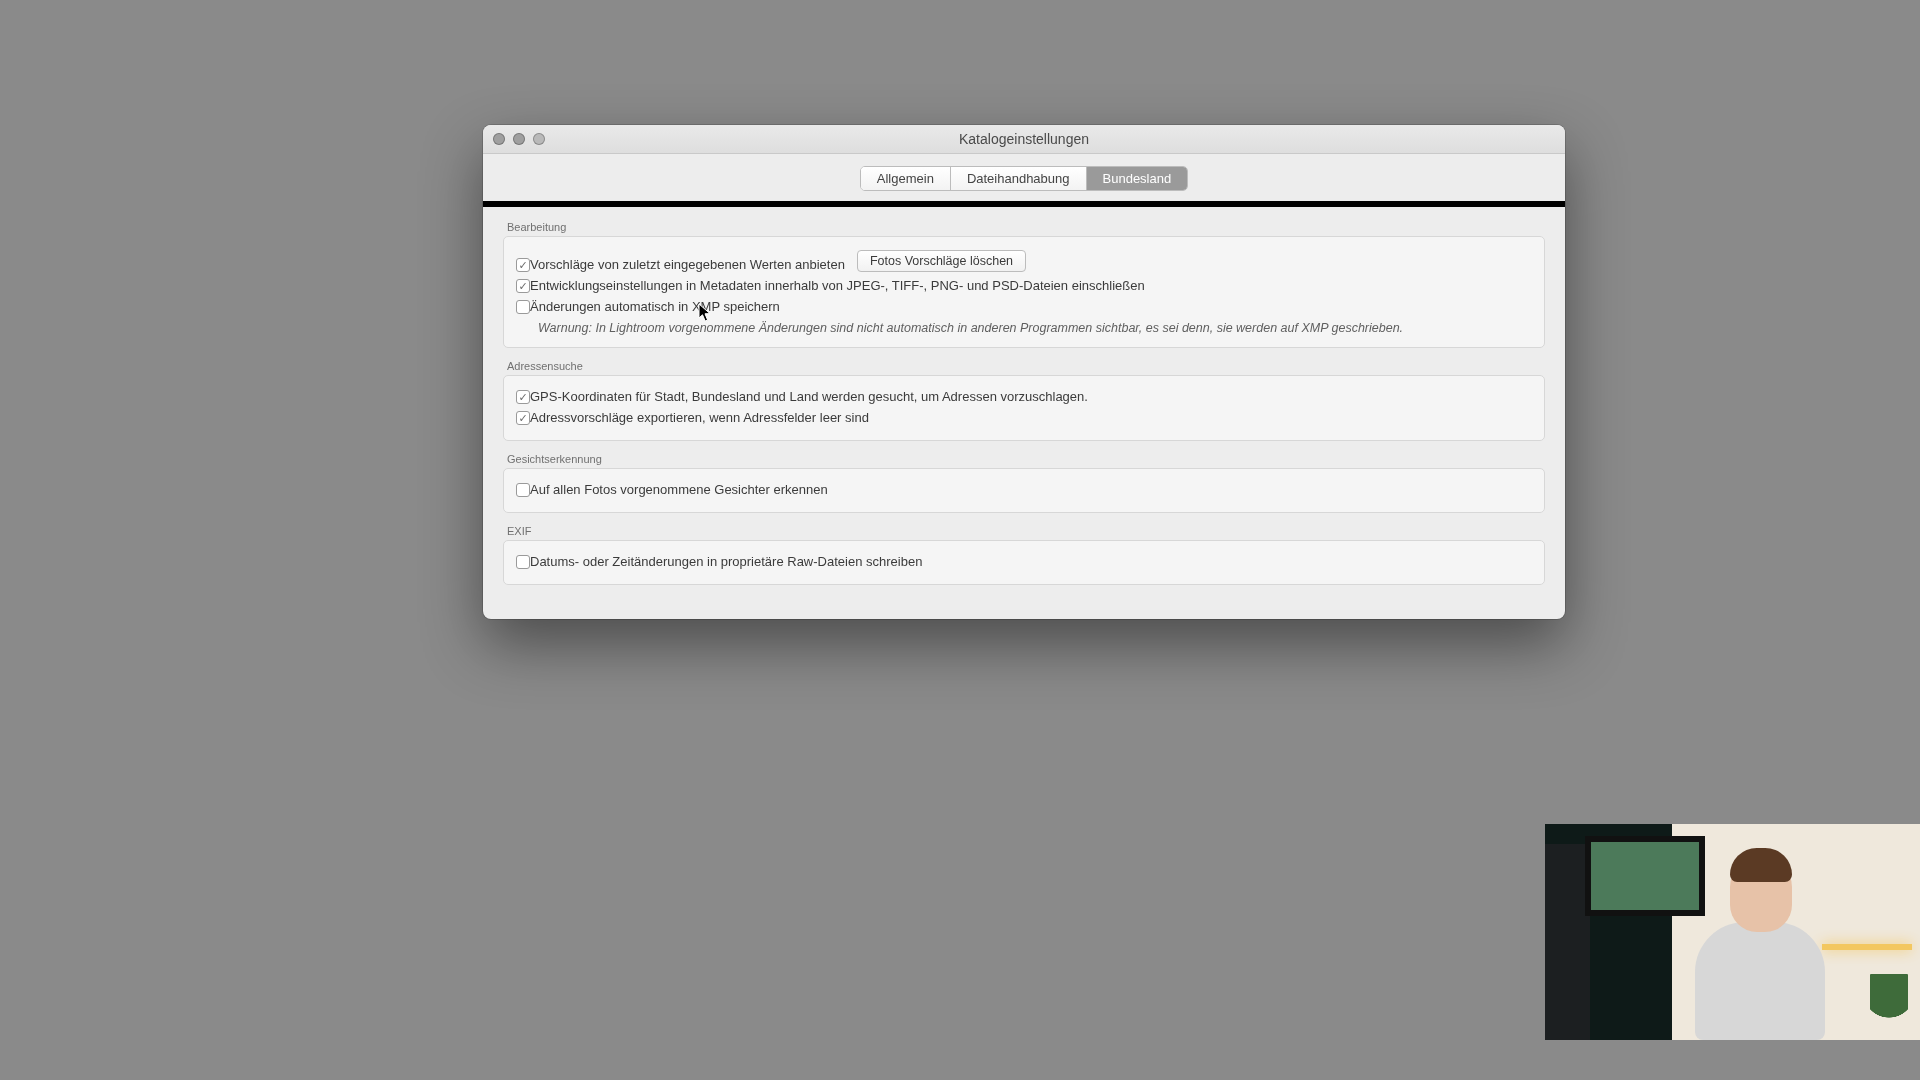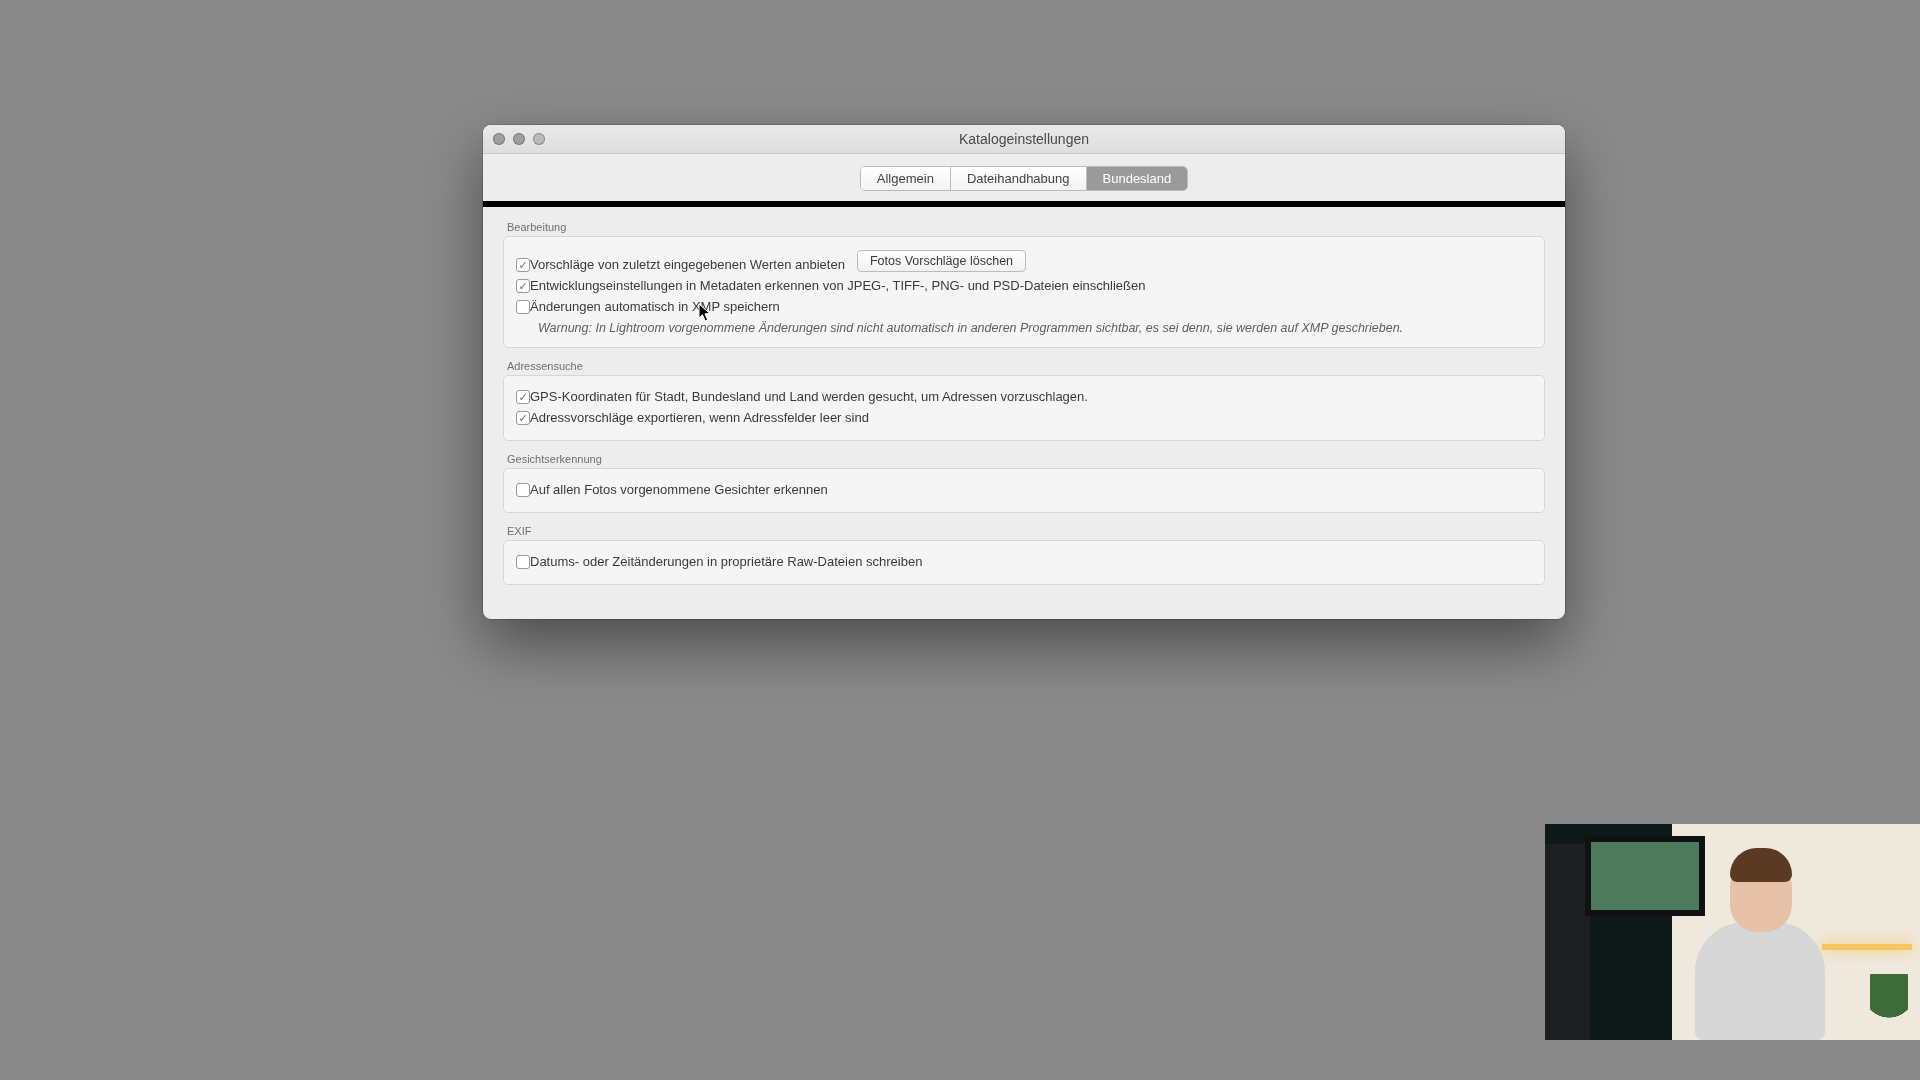--- a/index.html
+++ b/index.html
@@ -240,21 +240,21 @@
 
     <div class="group-label">Bearbeitung</div>
     <div class="group">
       <div class="row">
         <span class="cbx checked"></span>
         <span>Vorschläge von zuletzt eingegebenen Werten anbieten</span>
         <span class="inline-btn">Fotos Vorschläge löschen</span>
       </div>
       <div class="row">
         <span class="cbx checked"></span>
-        <span>Entwicklungseinstellungen in Metadaten erkennen von JPEG-, TIFF-, PNG- und PSD-Dateien einschließen</span>
+        <span>Entwicklungseinstellungen in Metadaten innerhalb von JPEG-, TIFF-, PNG- und PSD-Dateien einschließen</span>
       </div>
       <div class="row">
         <span class="cbx"></span>
         <span>Änderungen automatisch in XMP speichern</span>
       </div>
       <div class="warning">Warnung: In Lightroom vorgenommene Änderungen sind nicht automatisch in anderen Programmen sichtbar, es sei denn, sie werden auf XMP geschrieben.</div>
     </div>
 
     <div class="group-label">Adressensuche</div>
     <div class="group">

